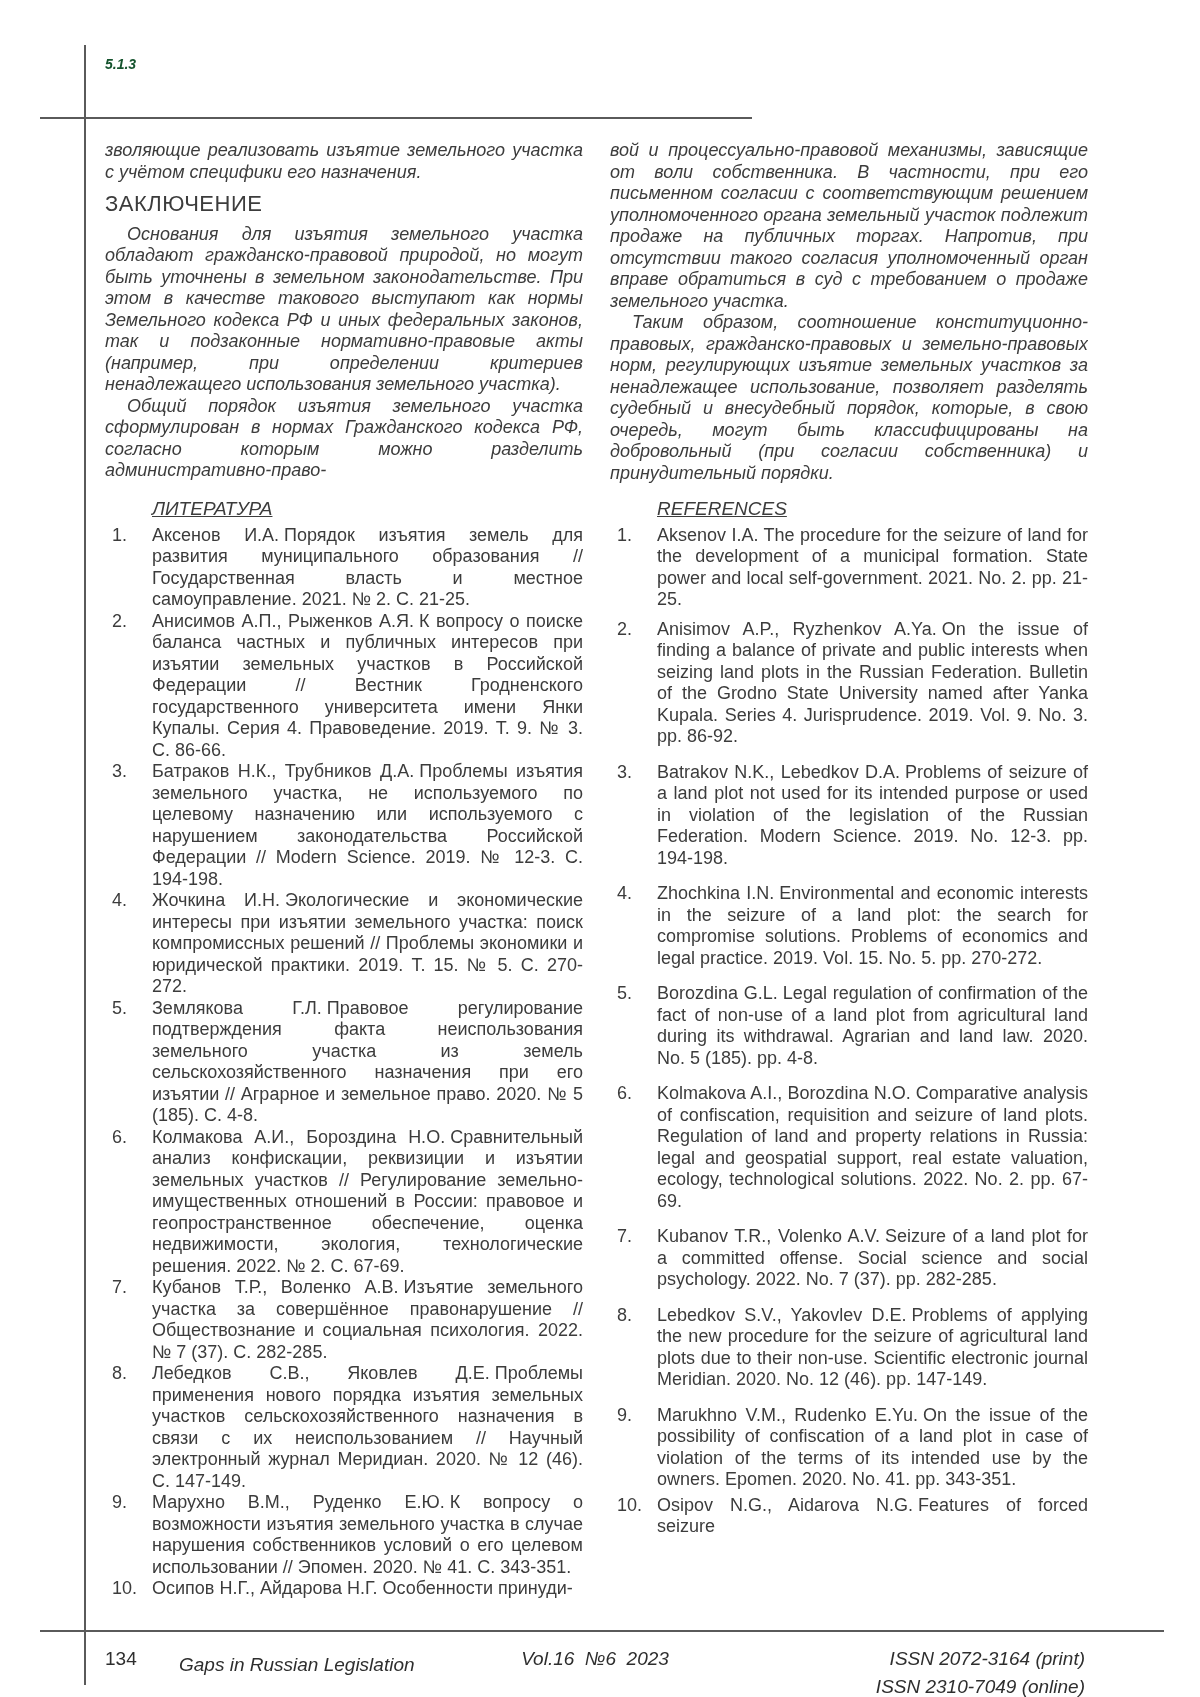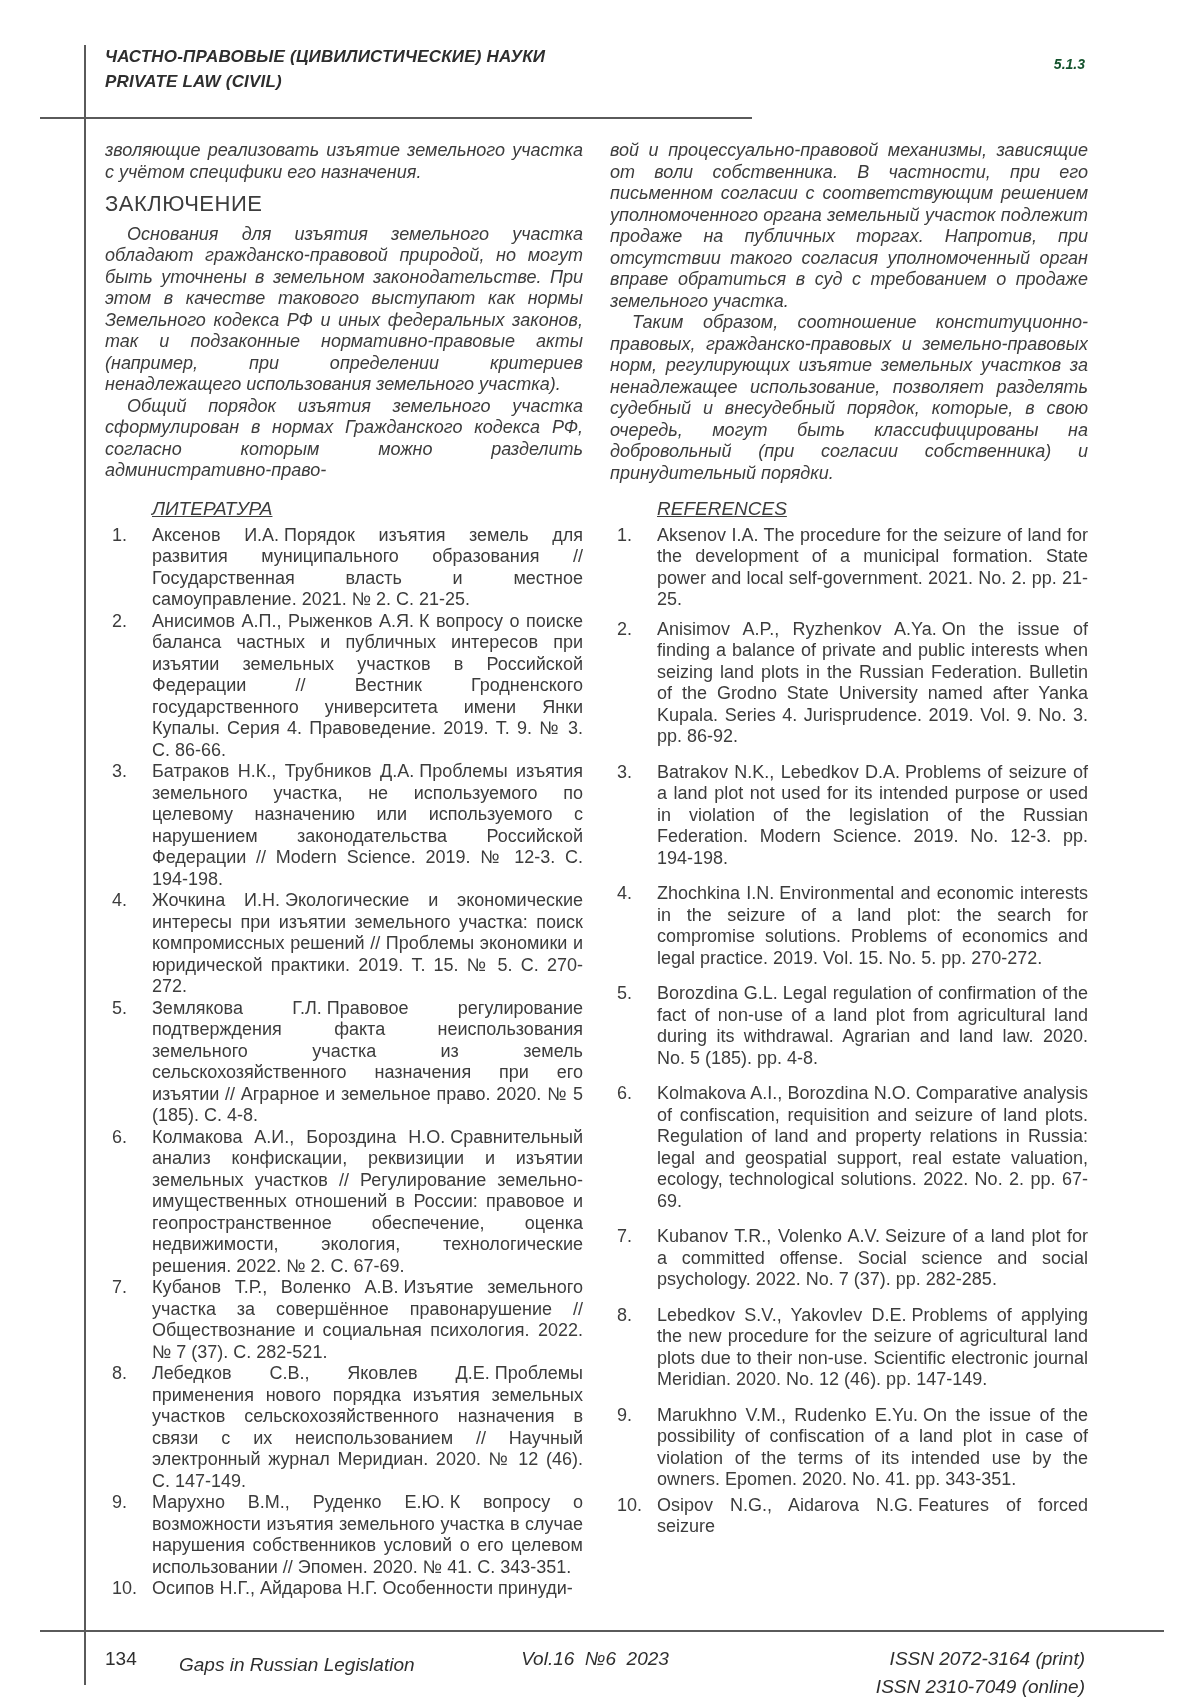--- a/index.html
+++ b/index.html
@@ -49,24 +49,20 @@
 </style>
 </head>
 <body>
 
 <div class="page">
 
   <div class="vline"></div>
   <div class="header-rule"></div>
 
   <div class="page-header">
-    <div class="h-titles">
-      <div>ЧАСТНО-ПРАВОВЫЕ (ЦИВИЛИСТИЧЕСКИЕ) НАУКИ</div>
-      <div>PRIVATE LAW (CIVIL)</div>
-    </div>
     <div class="h-code">5.1.3</div>
   </div>
 
   <div class="columns">
 
     <section class="col col-ru">
       <div class="col-top">
         <p class="noindent">зволяющие реализовать изъятие земельного участка с учётом специфики его назначения.</p>
         <h2 class="conclusion">ЗАКЛЮЧЕНИЕ</h2>
         <p class="indent">Основания для изъятия земельного участка обладают гражданско-правовой природой, но могут быть уточнены в земельном законодательстве. При этом в качестве такового выступают как нормы Земельного кодекса РФ и иных федеральных законов, так и подзаконные нормативно-правовые акты (например, при определении критериев ненадлежащего использования земельного участка).</p>
@@ -93,21 +89,21 @@
       <div class="ref">
           <span class="ref-num">5.</span>
           <div class="ref-body"><span class="ref-authors">Землякова Г.Л.</span><span>Правовое регулирование подтверждения факта неиспользования земельного участка из земель сельскохозяйственного назначения при его изъятии // Аграрное и земельное право. 2020. № 5 (185). С. 4-8.</span></div>
         </div>
       <div class="ref">
           <span class="ref-num">6.</span>
           <div class="ref-body"><span class="ref-authors">Колмакова А.И., Бороздина Н.О.</span><span>Сравнительный анализ конфискации, реквизиции и изъятии земельных участков // Регулирование земельно-имущественных отношений в России: правовое и геопространственное обеспечение, оценка недвижимости, экология, технологические решения. 2022. № 2. С. 67-69.</span></div>
         </div>
       <div class="ref">
           <span class="ref-num">7.</span>
-          <div class="ref-body"><span class="ref-authors">Кубанов Т.Р., Воленко А.В.</span><span>Изъятие земельного участка за совершённое правонарушение // Обществознание и социальная психология. 2022. № 7 (37). С. 282-521.</span></div>
+          <div class="ref-body"><span class="ref-authors">Кубанов Т.Р., Воленко А.В.</span><span>Изъятие земельного участка за совершённое правонарушение // Обществознание и социальная психология. 2022. № 7 (37). С. 282-285.</span></div>
         </div>
       <div class="ref">
           <span class="ref-num">8.</span>
           <div class="ref-body"><span class="ref-authors">Лебедков С.В., Яковлев Д.Е.</span><span>Проблемы применения нового порядка изъятия земельных участков сельскохозяйственного назначения в связи с их неиспользованием // Научный электронный журнал Меридиан. 2020. № 12 (46). С. 147-149.</span></div>
         </div>
       <div class="ref">
           <span class="ref-num">9.</span>
           <div class="ref-body"><span class="ref-authors">Марухно В.М., Руденко Е.Ю.</span><span>К вопросу о возможности изъятия земельного участка в случае нарушения собственников условий о его целевом использовании // Эпомен. 2020. № 41. С. 343-351.</span></div>
         </div>
       <div class="ref">

